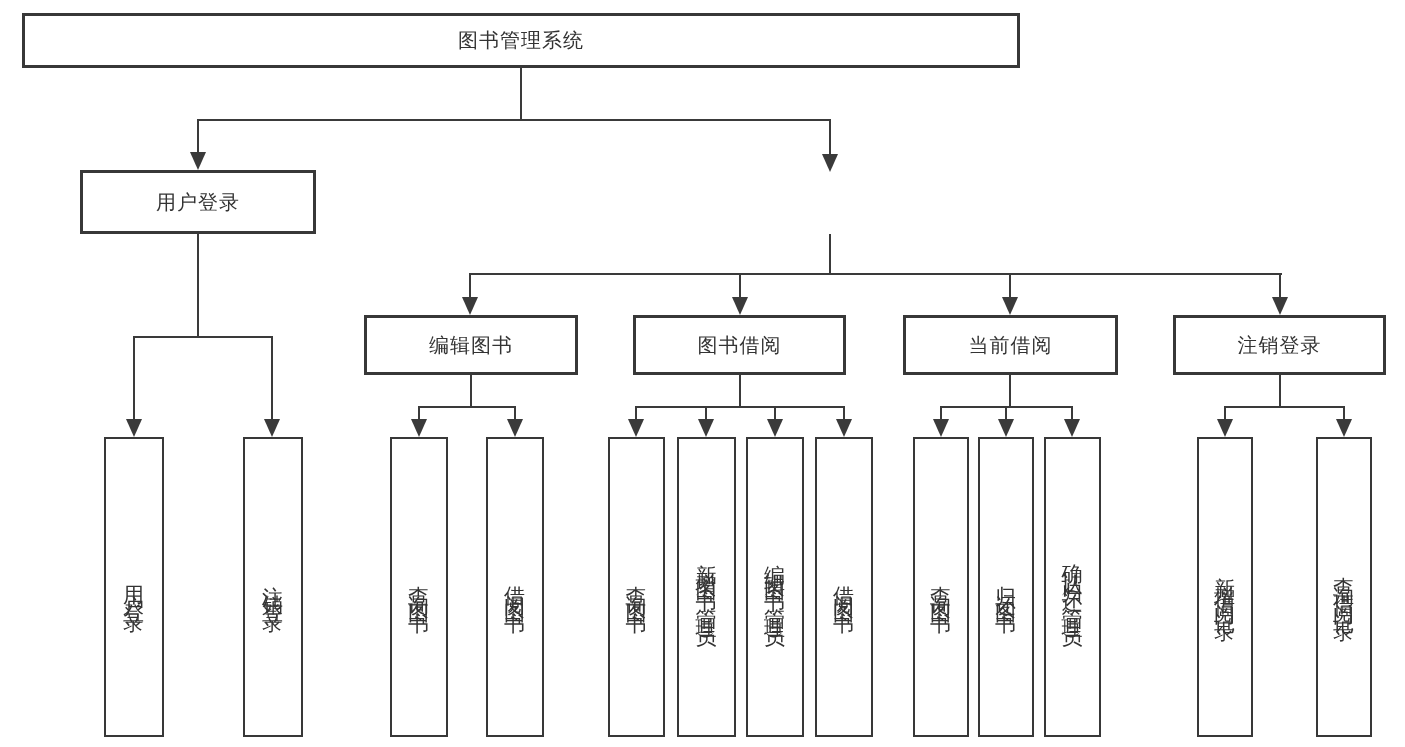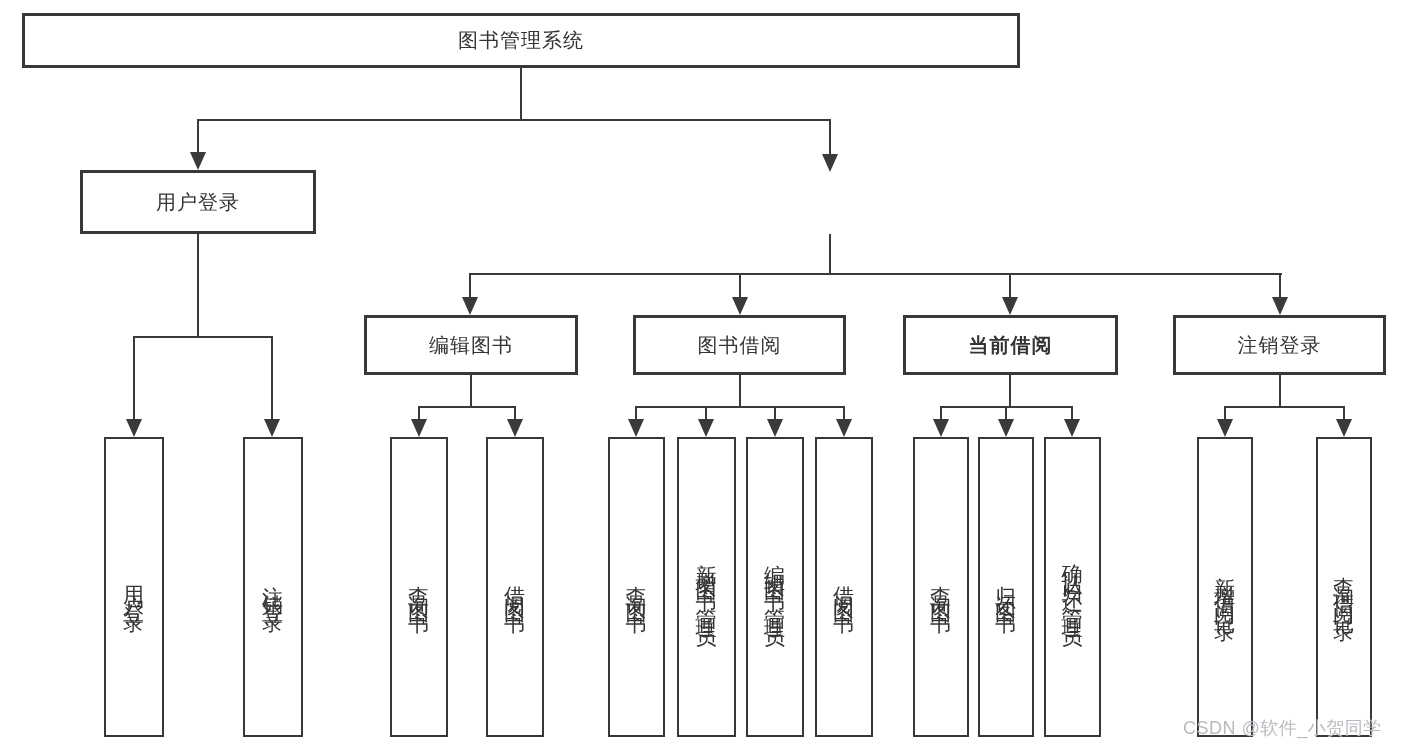--- a/index.html
+++ b/index.html
@@ -71,21 +71,21 @@
   <div class="box h" style="left:80px;top:170px;width:236px;height:64px;">
     <span>用户登录</span>
   </div>
 
   <div class="box h" style="left:364px;top:315px;width:214px;height:60px;">
     <span>编辑图书</span>
   </div>
   <div class="box h" style="left:633px;top:315px;width:213px;height:60px;">
     <span>图书借阅</span>
   </div>
-  <div class="box h" style="left:903px;top:315px;width:215px;height:60px;font-weight:bold;">
+  <div class="box h" style="left:903px;top:315px;width:215px;height:60px;">
     <span>当前借阅</span>
   </div>
   <div class="box h" style="left:1173px;top:315px;width:213px;height:60px;">
     <span>注销登录</span>
   </div>
 
   <div class="box leaf" style="left:104px;top:437px;width:60px;height:300px;">
     <span class="vtxt">用户登录</span>
   </div>
   <div class="box leaf" style="left:243px;top:437px;width:60px;height:300px;">
@@ -181,15 +181,14 @@
   <div class="vl" style="left:1072px;top:406px;height:13px;"></div>
   <div class="arrow" style="left:1072px;top:419px;"></div>
 
   <div class="vl" style="left:1280px;top:375px;height:33px;"></div>
   <div class="hl" style="left:1224px;top:406px;width:121px;"></div>
   <div class="vl" style="left:1225px;top:406px;height:13px;"></div>
   <div class="arrow" style="left:1225px;top:419px;"></div>
   <div class="vl" style="left:1344px;top:406px;height:13px;"></div>
   <div class="arrow" style="left:1344px;top:419px;"></div>
 
-  <div class="watermark">CSDN @软件_小贺同学</div>
 
 </div>
 
 </body></html>

